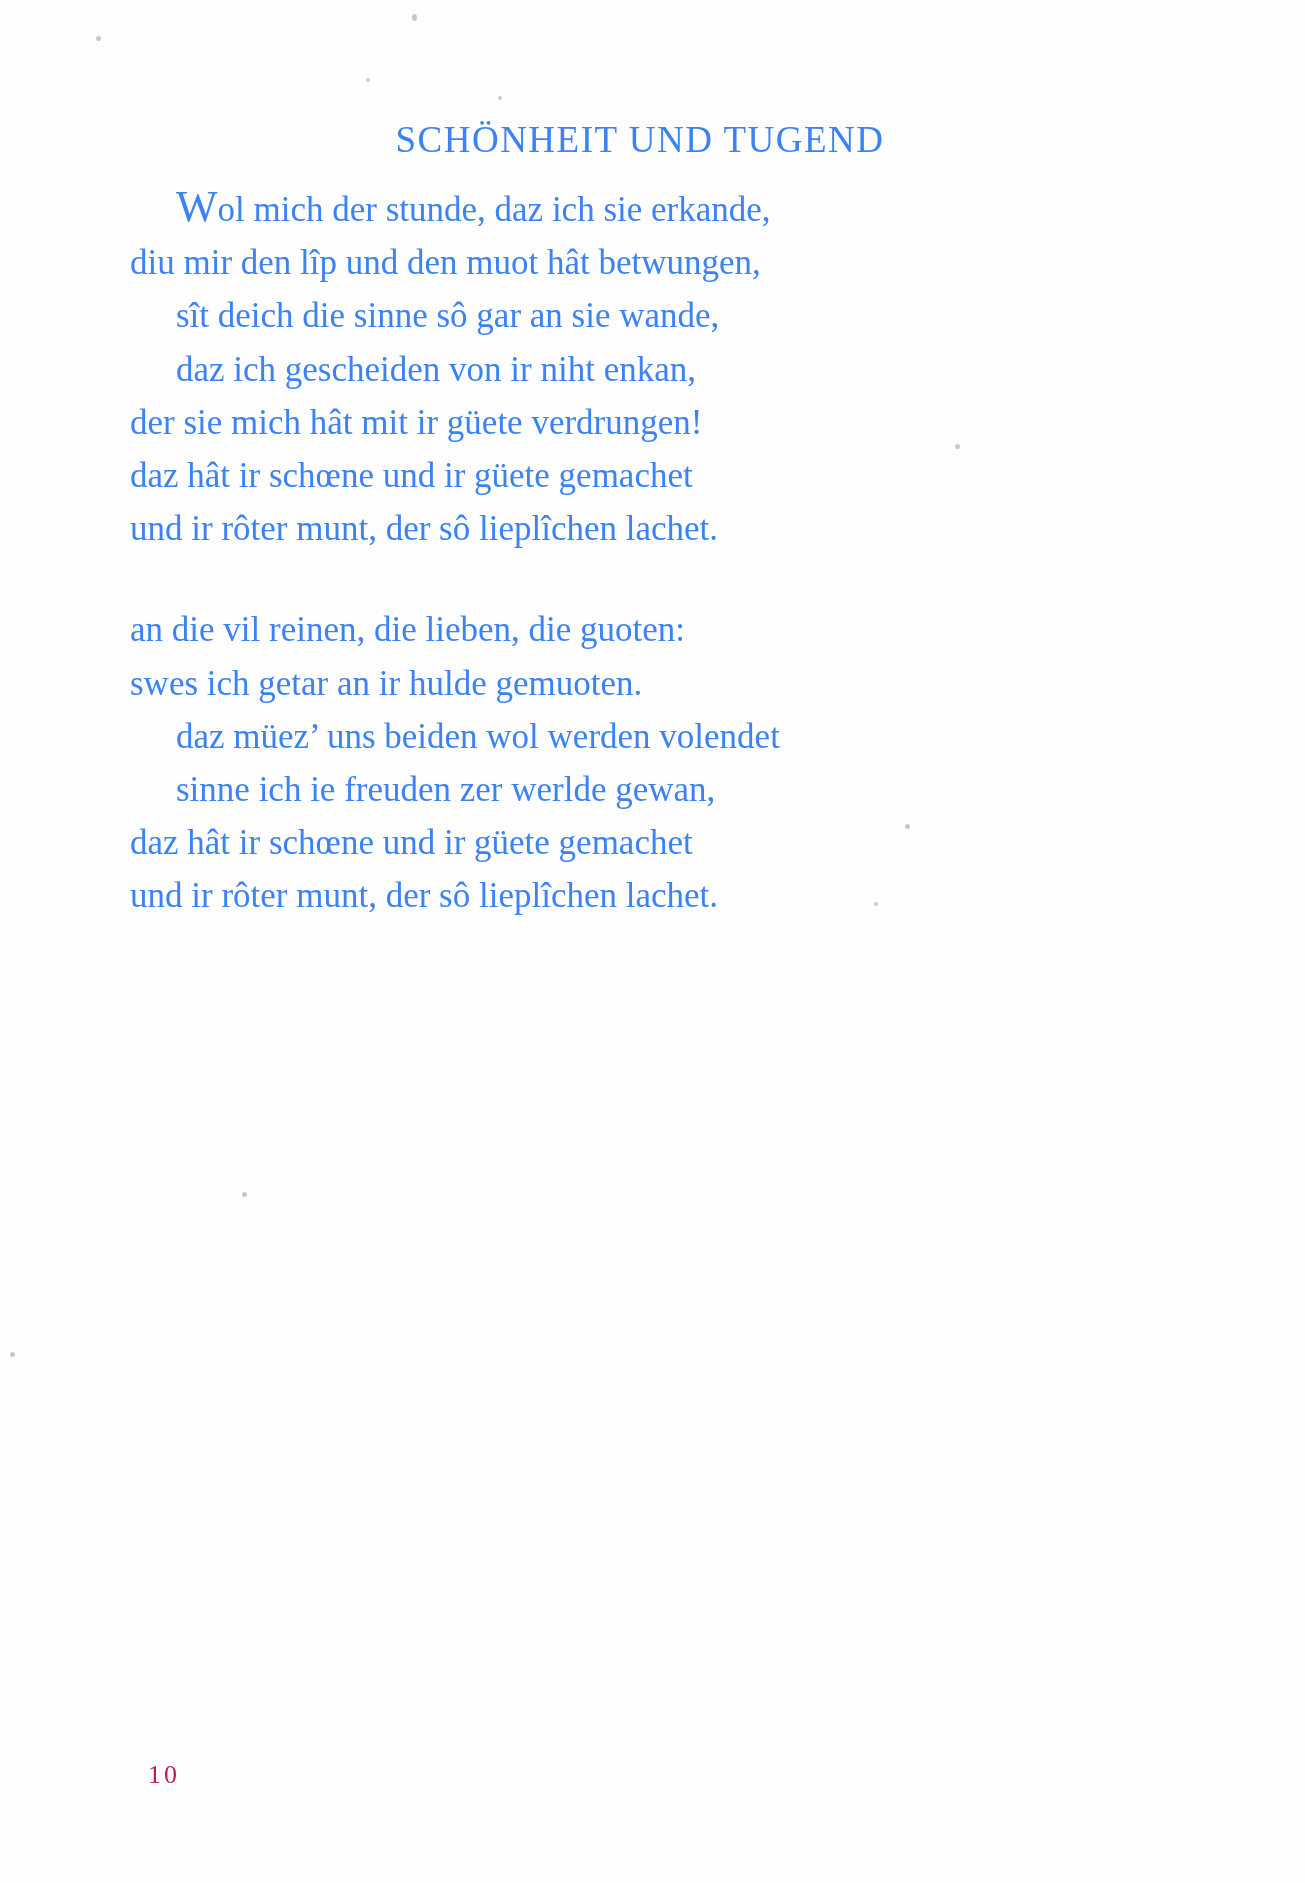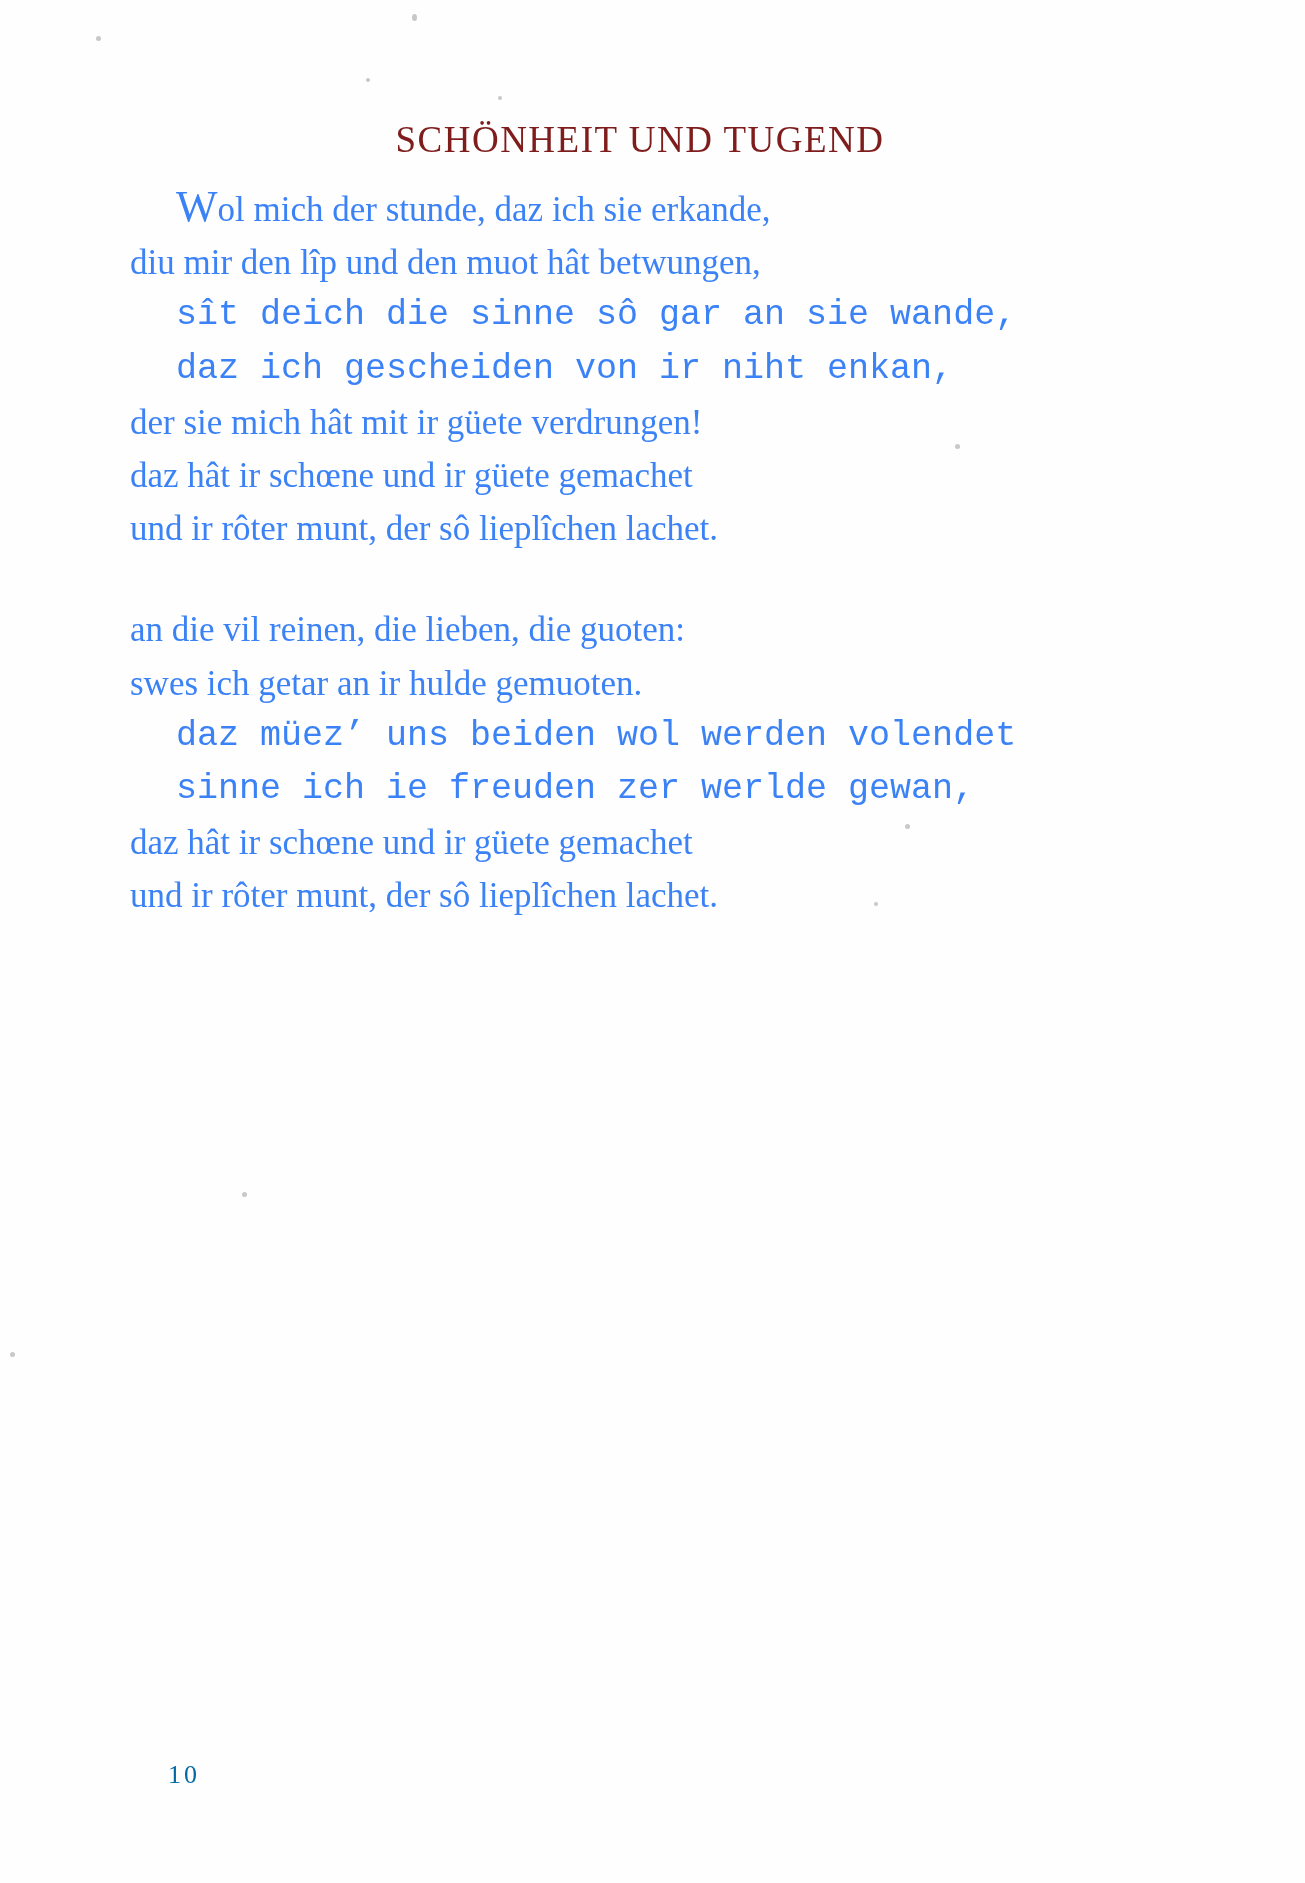--- a/index.html
+++ b/index.html
@@ -31,60 +31,58 @@
     top: 118px;
     width: 1050px;
   }
 
   .poem-title {
     font-size: 37px;
     letter-spacing: 1.5px;
     text-align: center;
     margin: 0 0 22px 0;
     font-weight: 400;
-    color: #7f1d1d;
+    color: #3b82f6;
     padding-right: 30px;
   }
 
   .stanza {
     margin: 0 0 48px 0;
   }
 
   .verse-line {
     font-size: 35px;
     line-height: 1.52;
     color: #3b82f6;
     white-space: pre;
     margin: 0;
   }
 
   .verse-line.indent {
     padding-left: 46px;
-    font-family: Liberation Mono, monospace;
   }
 
   .verse-line.first-line {
     padding-left: 46px;
   }
 
   .dropcap {
     font-size: 44px;
     line-height: 1;
     vertical-align: baseline;
   }
 
   .folio {
     position: absolute;
     left: 148px;
     top: 1760px;
     font-size: 26px;
     letter-spacing: 3px;
-    color: #0369a1;
+    color: #be185d;
     font-family: "Liberation Serif", serif;
-    margin-left: 20px;
   }
 
   
   .speck {
     position: absolute;
     background: #9a9a9a;
     border-radius: 50%;
     opacity: 0.55;
   }
 </style>

